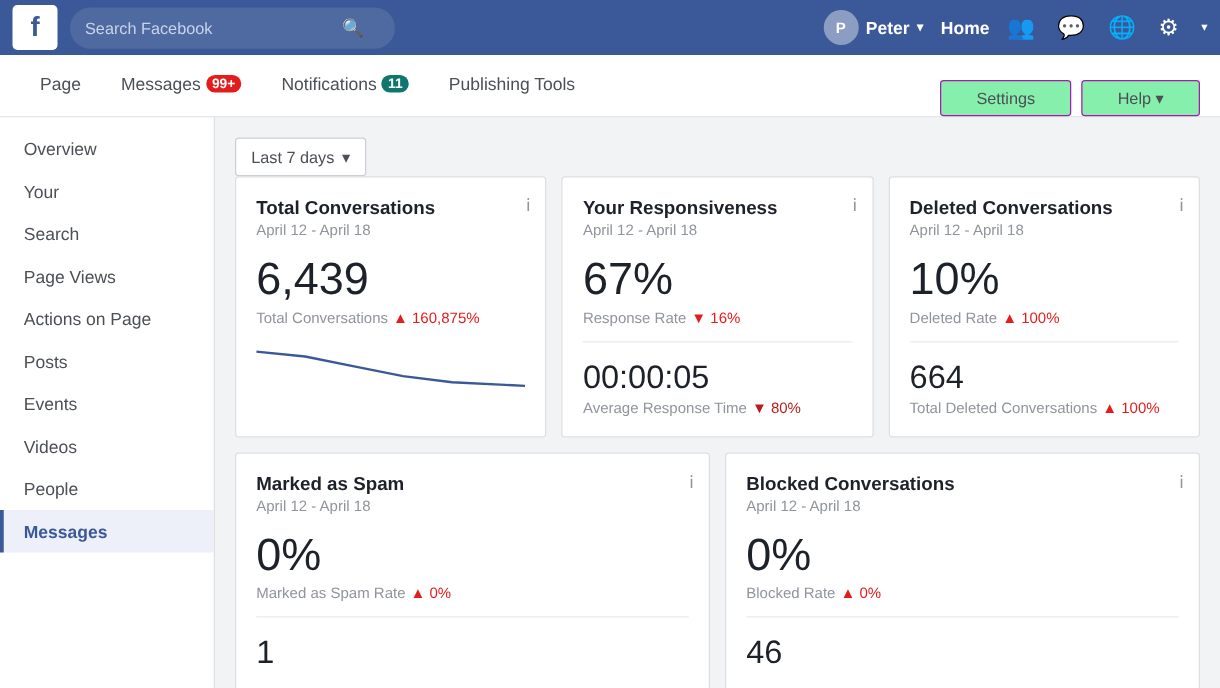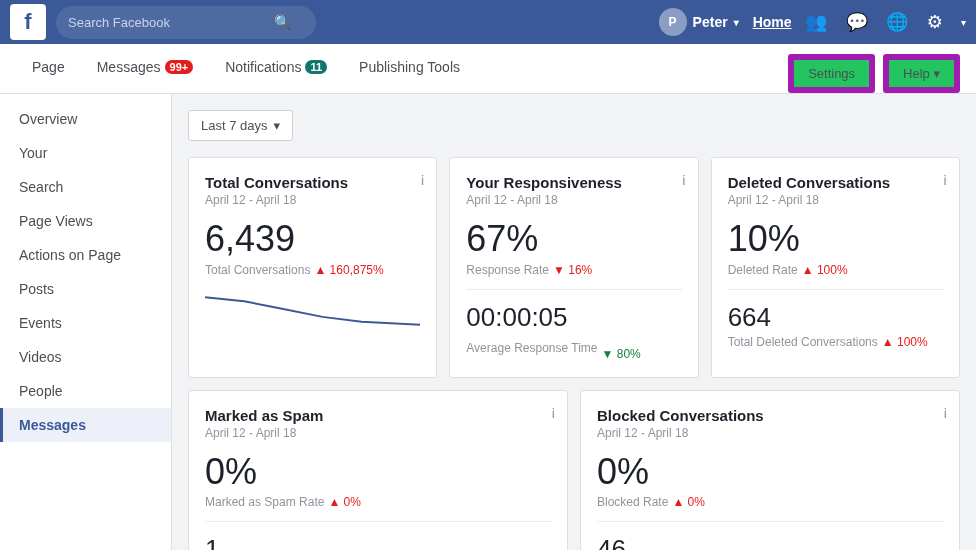--- a/index.html
+++ b/index.html
@@ -52,21 +52,21 @@
       border-radius: 50%;
       overflow: hidden;
       display: flex; align-items: center; justify-content: center;
       font-size: 12px; color: white;
     }
     .nav-icons {
       display: flex; align-items: center; gap: 18px;
       color: white;
     }
     .nav-icon { font-size: 18px; cursor: pointer; color: white; }
-    .nav-item-text { color: white; font-size: 14px; font-weight: 600; margin: 0 4px; text-decoration: underline; }
+    .nav-item-text { color: white; font-size: 14px; font-weight: 600; margin: 0 4px; }
     .nav-dropdown { color: white; font-size: 10px; }
 
     
     .secondary-nav {
       background: white;
       border-bottom: 1px solid #dddfe2;
       display: flex;
       align-items: flex-end;
       padding: 0 16px;
       height: 50px;
@@ -83,24 +83,24 @@
     .sec-nav-item.active {
       color: #3b5998;
       font-weight: 700;
       border-bottom-color: #3b5998;
     }
     .sec-nav-spacer { flex: 1; }
     .sec-nav-right {
       display: flex; gap: 8px; align-items: center;
     }
     .sec-nav-btn {
-      padding: 6px 14px;
-      border: 6px solid #a21caf;
+      padding: 6px 28px;
+      border: 1px solid #a21caf;
       border-radius: 3px;
-      background: #22c55e;
+      background: #86efac;
       font-size: 13px;
       color: #4b4f56;
       cursor: pointer;
     }
     .badge {
       background: #e41c1c;
       color: white;
       border-radius: 8px;
       font-size: 11px;
       font-weight: 700;
@@ -147,21 +147,20 @@
 
     
     .main-content {
       flex: 1;
       padding: 16px;
       background: #f2f3f5;
     }
 
     
     .filter-bar {
-      margin-bottom: 16px;
     }
     .filter-btn {
       background: white;
       border: 1px solid #ccd0d5;
       border-radius: 3px;
       padding: 7px 12px;
       font-size: 13px;
       color: #4b4f56;
       cursor: pointer;
       display: inline-flex; align-items: center; gap: 6px;
@@ -203,21 +202,21 @@
       color: #1d2129;
       line-height: 1.1;
       margin-bottom: 4px;
     }
     .card-sub-label {
       font-size: 12px;
       color: #90949c;
       display: flex; align-items: center; gap: 4px;
     }
     .trend-up { color: #e41c1c; }
-    .trend-down-green { color: #15803d; margin-top: 12px; }
+    .trend-down-green { color: #b91c1c; }
     .info-icon {
       position: absolute;
       top: 12px; right: 12px;
       color: #90949c;
       font-size: 14px;
       cursor: pointer;
     }
     .card-secondary-value {
       font-size: 26px;
       font-weight: 300;

